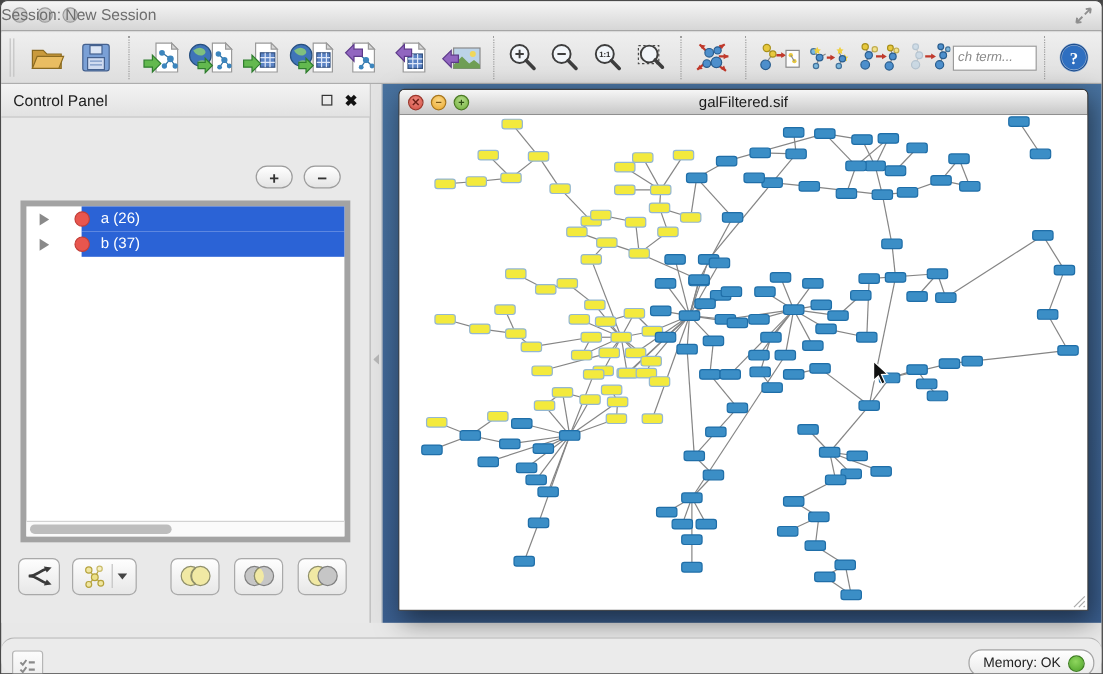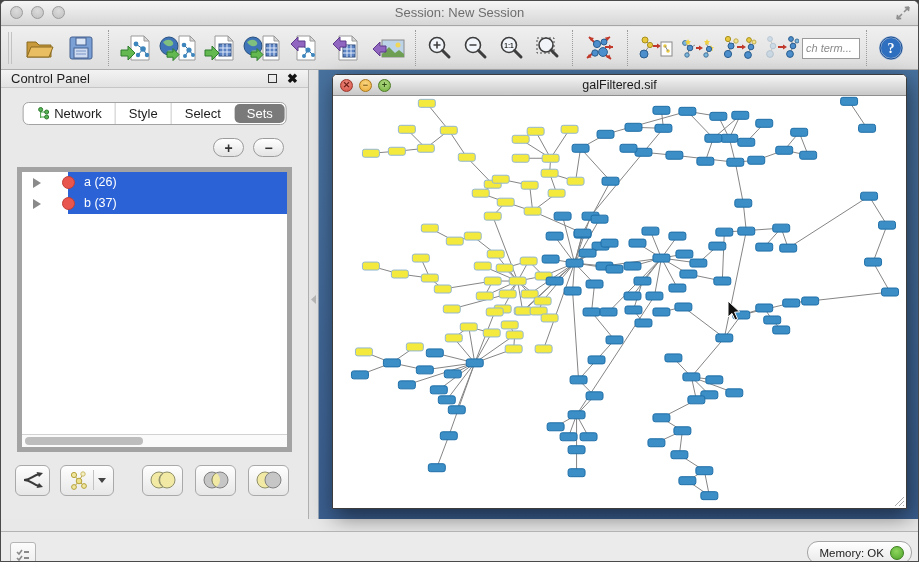--- a/index.html
+++ b/index.html
@@ -4,37 +4,37 @@
 <style>
   html,body{margin:0;padding:0;background:#444;}
   *{box-sizing:border-box;}
   .window{position:relative;width:919px;height:562px;font-family:"Liberation Sans",sans-serif;
     background:#e8e8e8;border-radius:6px 6px 0 0;overflow:hidden;border:1px solid #4a4a4a;}
   
   .titlebar{position:absolute;top:0;left:0;right:0;height:25px;
     background:linear-gradient(#f5f5f5,#d6d6d6);border-bottom:1px solid #a6a6a6;}
   .lights{position:absolute;left:9px;top:5px;display:flex;gap:8px;}
   .light{width:13px;height:13px;border-radius:50%;background:radial-gradient(circle at 50% 35%,#dcdcdc,#bfbfbf);border:1px solid #9b9b9b;}
-  .win-title{position:absolute;left:0;right:0;top:4px;text-align:center;font-size:13px;color:#6e6e6e;}
+  .win-title{position:absolute;left:0;right:0;top:4px;text-align:left;font-size:13px;color:#6e6e6e;}
   .fs-icon{position:absolute;right:7px;top:4px;}
   
   .toolbar{position:absolute;top:26px;left:0;right:0;height:43px;
     background:linear-gradient(#efefef,#dedede);border-bottom:1px solid #adadad;
     display:flex;align-items:center;padding:0 5px;}
   .tb-handle{width:4px;height:32px;border-left:1px solid #c2c2c2;border-right:1px solid #c2c2c2;margin:0 6px 0 2px;}
   .tb-sep{width:0;height:36px;border-left:1px dotted #9d9d9d;margin:0 6px;}
   .tb-btn{width:42px;height:38px;display:flex;align-items:center;justify-content:center;background:none;border:0;padding:0;}
   .tb-btn.sm{width:36px;}
-  .search-box{width:58px;height:21px;border:1px solid #9a9a9a;background:#fff;font-style:italic;
+  .search-box{width:70px;height:21px;border:1px solid #9a9a9a;background:#fff;font-style:italic;
     font-size:11px;color:#8a8a8a;padding:0 3px;font-family:"Liberation Sans",sans-serif;}
   .search-box::placeholder{color:#8a8a8a;font-style:italic;}
   
   .main{position:absolute;top:69px;bottom:42px;left:0;right:0;display:flex;}
   .control-panel{position:relative;width:308px;background:#e9e9e9;border-right:1px solid #b0b0b0;}
-  .cp-header{height:18px;background:linear-gradient(#f3f3f3,#e2e2e2);border-bottom:1px solid #c6c6c6;
+  .cp-header{height:28px;background:linear-gradient(#f3f3f3,#e2e2e2);border-bottom:1px solid #c6c6c6;
     display:flex;align-items:center;padding:0 10px;font-size:13px;color:#1d1d1d;}
   .cp-header .spacer{flex:1;}
   .cp-float{width:9px;height:9px;border:1.5px solid #333;margin-right:10px;}
   .cp-close{font-size:13px;font-weight:bold;color:#111;line-height:1;}
   .cp-tabs{position:absolute;top:32px;left:50%;transform:translateX(-50%);display:flex;height:23px;
     background:#fff;border:1px solid #a3a3a3;border-radius:6px;overflow:hidden;align-items:stretch;}
   .cp-tab{display:flex;align-items:center;gap:5px;padding:0 13px;font-size:13px;color:#1d1d1d;border-left:1px solid #c9c9c9;}
   .cp-tab:first-child{border-left:0;}
   .cp-tab.sel{background:#7a7a7a;color:#fff;border-radius:5px;margin:1px;padding:0 12px;border-left:0;}
   .pm-row{position:absolute;top:68px;right:24px;display:flex;gap:9px;}
@@ -72,21 +72,21 @@
   .f-lights{position:absolute;left:7px;top:4px;display:flex;gap:6px;}
   .f-light{width:13px;height:13px;border-radius:50%;display:flex;align-items:center;justify-content:center;
     font-size:9px;font-weight:bold;line-height:1;}
   .f-red{background:radial-gradient(circle at 50% 35%,#ef8a80,#d14f42);border:1px solid #9c372c;color:#6d1f16;}
   .f-yellow{background:radial-gradient(circle at 50% 35%,#fbd886,#eaa82e);border:1px solid #a8761c;color:#7a5512;}
   .f-green{background:radial-gradient(circle at 50% 35%,#b6dd8a,#6fae3a);border:1px solid #4c7a24;color:#2d4d13;}
   .frame-canvas{position:relative;width:573px;height:412px;background:#fff;overflow:hidden;}
   .cursor{position:absolute;left:394px;top:204px;}
   .grip{position:absolute;right:1px;bottom:1px;}
   
-  .statusbar{position:absolute;bottom:0;left:0;right:0;height:30px;background:#ebebeb;border-top:1px solid #b3b3b3;}
+  .statusbar{position:absolute;bottom:0;left:0;right:0;height:30px;background:#ebebeb;border-top:1px solid #b3b3b3;border-radius:11px;}
   .task-btn{position:absolute;left:9px;top:10px;width:26px;height:25px;border:1px solid #b5b5b5;border-radius:3px;
     background:linear-gradient(#fcfcfc,#ececec);display:flex;align-items:center;justify-content:center;padding:0;}
   .mem-btn{position:absolute;right:6px;top:9px;height:23px;border:1px solid #a5a5a5;border-radius:11px;
     background:linear-gradient(#ffffff,#e9e9e9);display:flex;align-items:center;gap:6px;
     padding:0 7px 0 11px;font-size:11.5px;color:#222;}
   .mem-dot{width:14px;height:14px;border-radius:50%;background:radial-gradient(circle at 45% 35%,#8fd65e,#4ea32a);border:1px solid #3c7e1f;}
 </style>
 </head>
 <body>
 
@@ -382,42 +382,20 @@
   <div class="main">
 
     <div class="control-panel">
       <div class="cp-header">
         <span>Control Panel</span>
         <span class="spacer"></span>
         <span class="cp-float"></span>
         <span class="cp-close">✖</span>
       </div>
 
-      <div class="cp-tabs">
-        <div class="cp-tab">
-          <svg width="13" height="14">
-            <line x1="4" y1="3" x2="4" y2="11" stroke="#3f9f3f"></line>
-              <line x1="4" y1="5" x2="9" y2="5" stroke="#3f9f3f"></line>
-              <line x1="4" y1="10" x2="9" y2="10" stroke="#3f9f3f"></line>
-            <circle cx="4" cy="2.5" r="2" fill="#56b356" stroke="#2d7a2d"></circle>
-              <circle cx="10" cy="5" r="2" fill="#56b356" stroke="#2d7a2d"></circle>
-              <circle cx="10" cy="10" r="2" fill="#56b356" stroke="#2d7a2d"></circle>
-          </svg>
-          <span>Network</span>
-        </div>
-        <div class="cp-tab">
-          <span>Style</span>
-        </div>
-        <div class="cp-tab">
-          <span>Select</span>
-        </div>
-        <div class="cp-tab sel">
-          <span>Sets</span>
-        </div>
-      </div>
 
       <div class="pm-row">
         <button class="pm-btn">+</button>
         <button class="pm-btn">−</button>
       </div>
 
       <div class="set-list">
         <div class="set-row">
           <div class="row-hl"></div>
           <span class="tri"></span>

